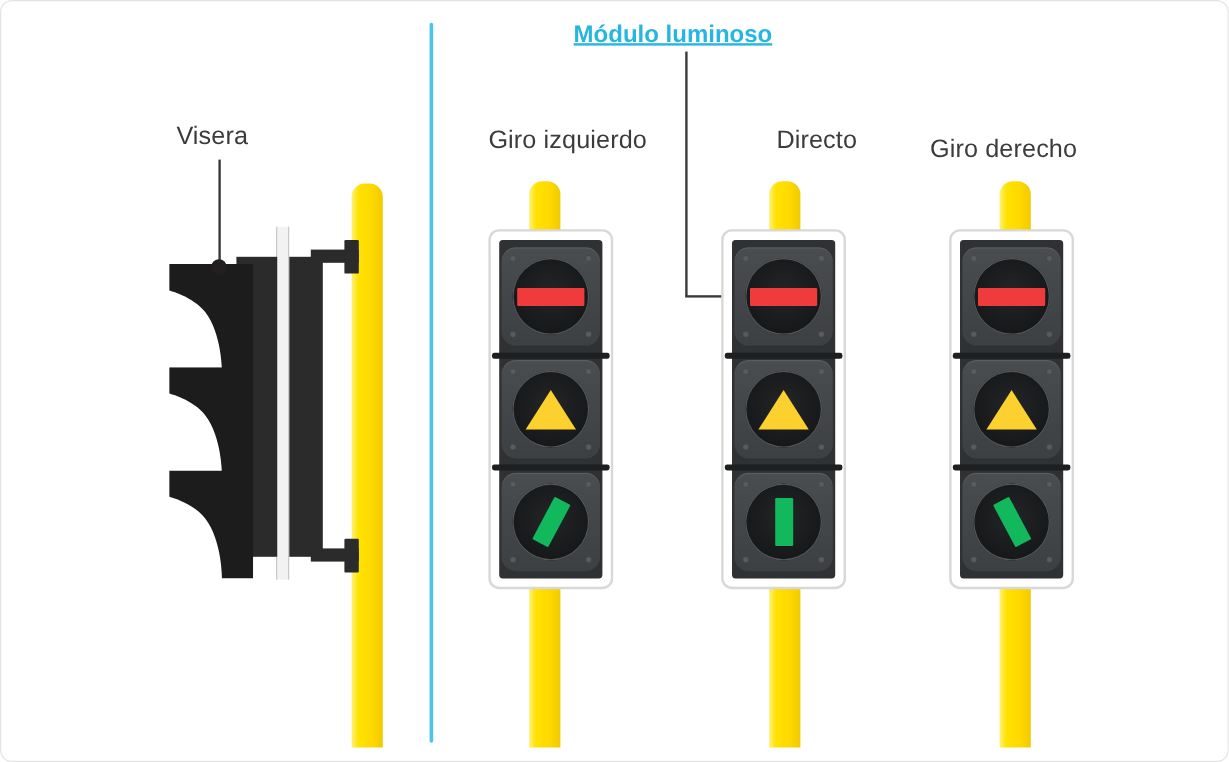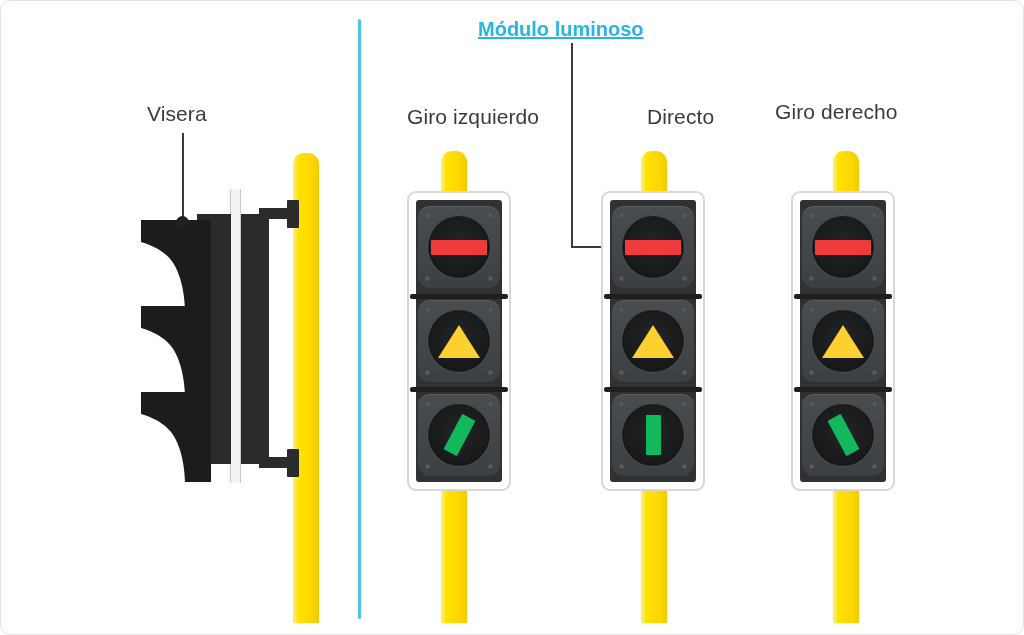--- a/index.html
+++ b/index.html
@@ -244,21 +244,21 @@
         <div class="lens">
           <div class="sym-green-bar"></div>
         </div>
       </div>
 
     </div>
   </div>
   <div class="mod-divider" style="left:603px;top:293px;width:98px;"></div>
   <div class="mod-divider" style="left:603px;top:386px;width:98px;"></div>
 
-  <div class="col-label" style="left:774px;top:99px;">Giro derecho</div>
+  <div class="col-label" style="left:774px;top:112px;">Giro derecho</div>
 
   <div class="pole" style="left:832px;top:150px;width:26px;height:472px;"></div>
 
   <div class="tl" style="left:790px;top:190px;width:104px;height:300px;">
     <div class="tl-body">
 
       <div class="module">
         <span class="screw tl"></span>
         <span class="screw tr"></span>
         <span class="screw bl"></span>

